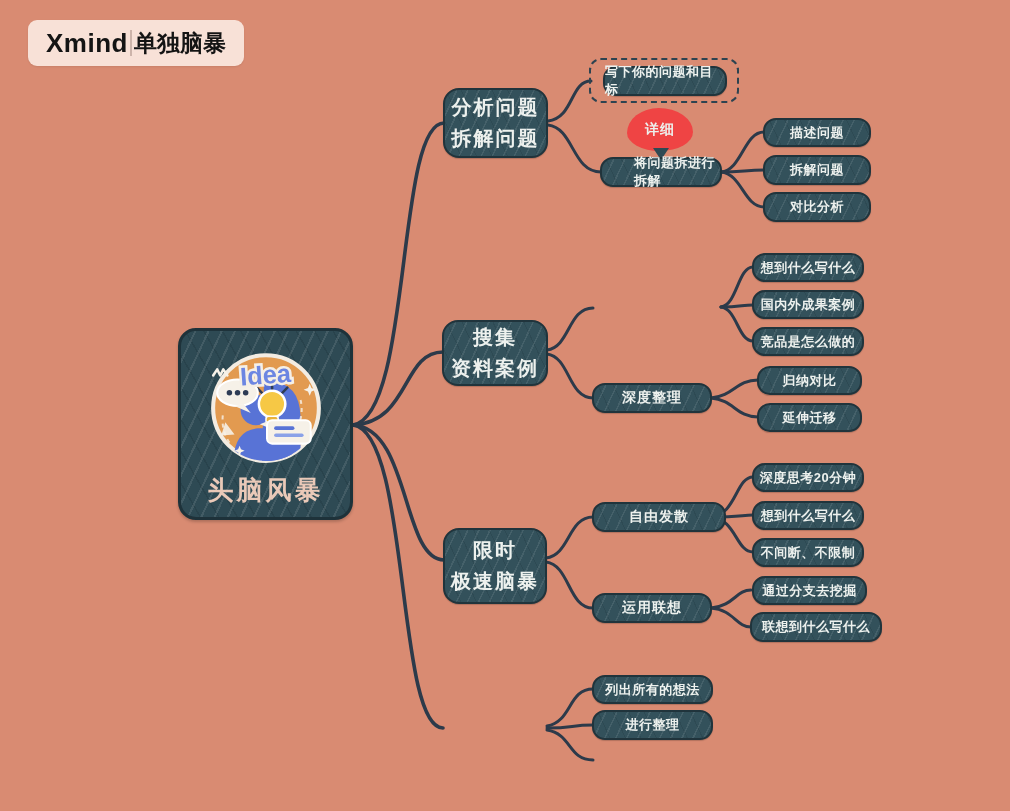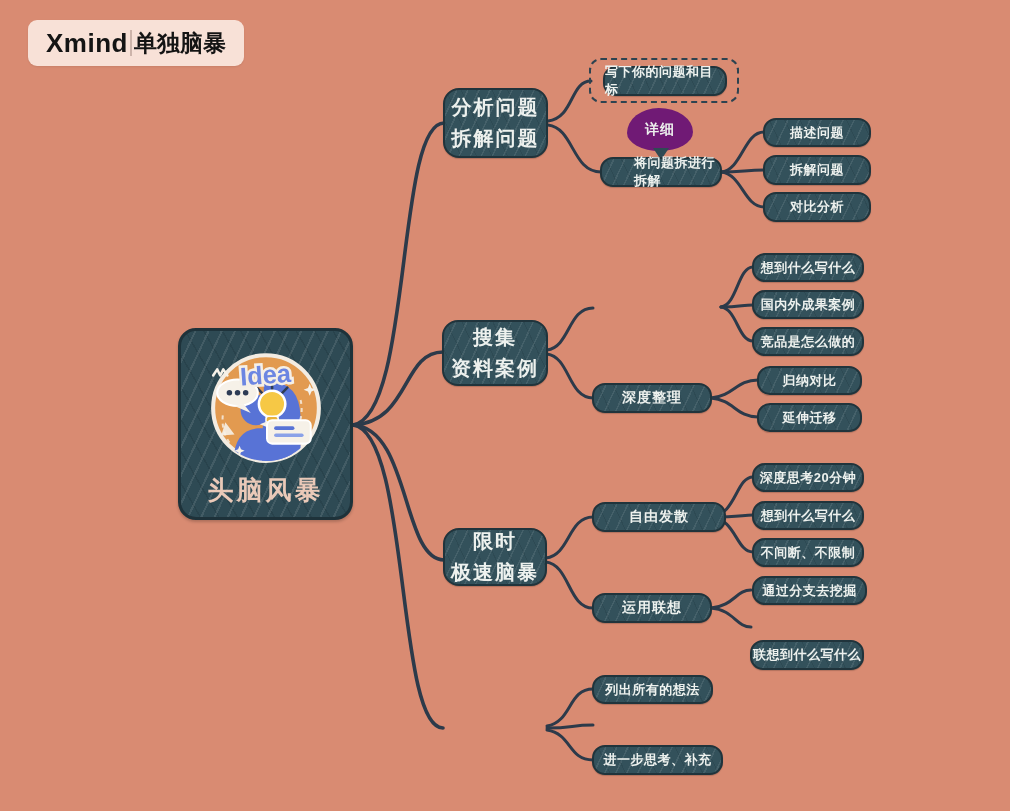--- a/index.html
+++ b/index.html
@@ -63,21 +63,21 @@
 
   
   .boundary{
     position:absolute;left:589px;top:58px;width:150px;height:45px;
     box-sizing:border-box;border:2.5px dashed #2d4350;border-radius:12px;
   }
 
   
   .callout{
     position:absolute;left:627px;top:108px;width:66px;height:43px;
-    background:#701a75;
+    background:#ef4444;
     border-radius:48% 52% 50% 50% / 58% 56% 44% 42%;
     display:flex;align-items:center;justify-content:center;
     color:#edf1ee;font-size:14px;font-weight:700;letter-spacing:1px;
   }
   .callout::after{
     content:"";position:absolute;bottom:-9px;left:40%;
     border-left:8px solid transparent;border-right:8px solid transparent;
     border-top:12px solid #2e4a54;
   }
 </style>
@@ -176,26 +176,26 @@
 
   <div class="node main-node" style="left:442px;top:320px;width:106px;height:66px;">搜集
 资料案例</div>
   <div class="node sub-node" style="left:592px;top:383px;width:120px;height:30px;">深度整理</div>
   <div class="node leaf-node" style="left:752px;top:253px;width:112px;height:29px;">想到什么写什么</div>
   <div class="node leaf-node" style="left:752px;top:290px;width:112px;height:29px;">国内外成果案例</div>
   <div class="node leaf-node" style="left:752px;top:327px;width:112px;height:29px;">竞品是怎么做的</div>
   <div class="node leaf-node" style="left:757px;top:366px;width:105px;height:29px;">归纳对比</div>
   <div class="node leaf-node" style="left:757px;top:403px;width:105px;height:29px;">延伸迁移</div>
 
-  <div class="node main-node" style="left:443px;top:528px;width:104px;height:58px;">限时
+  <div class="node main-node" style="left:443px;top:528px;width:104px;height:76px;">限时
 极速脑暴</div>
   <div class="node sub-node" style="left:592px;top:502px;width:134px;height:30px;">自由发散</div>
   <div class="node sub-node" style="left:592px;top:593px;width:120px;height:30px;">运用联想</div>
   <div class="node leaf-node" style="left:752px;top:463px;width:112px;height:29px;">深度思考20分钟</div>
   <div class="node leaf-node" style="left:752px;top:501px;width:112px;height:29px;">想到什么写什么</div>
   <div class="node leaf-node" style="left:752px;top:538px;width:112px;height:29px;">不间断、不限制</div>
   <div class="node leaf-node" style="left:752px;top:576px;width:115px;height:29px;">通过分支去挖掘</div>
-  <div class="node leaf-node" style="left:750px;top:612px;width:114px;height:30px;margin-top:28px;">联想到什么写什么</div>
+  <div class="node leaf-node" style="left:750px;top:612px;width:132px;height:30px;">联想到什么写什么</div>
 
   <div class="node leaf-node" style="left:592px;top:675px;width:121px;height:29px;">列出所有的想法</div>
-  <div class="node leaf-node" style="left:592px;top:745px;width:131px;height:30px;">进一步思考、补充</div>
+  <div class="node leaf-node" style="left:592px;top:710px;width:121px;height:30px;">进行整理</div>
 
 </div>
 
 </body></html>

